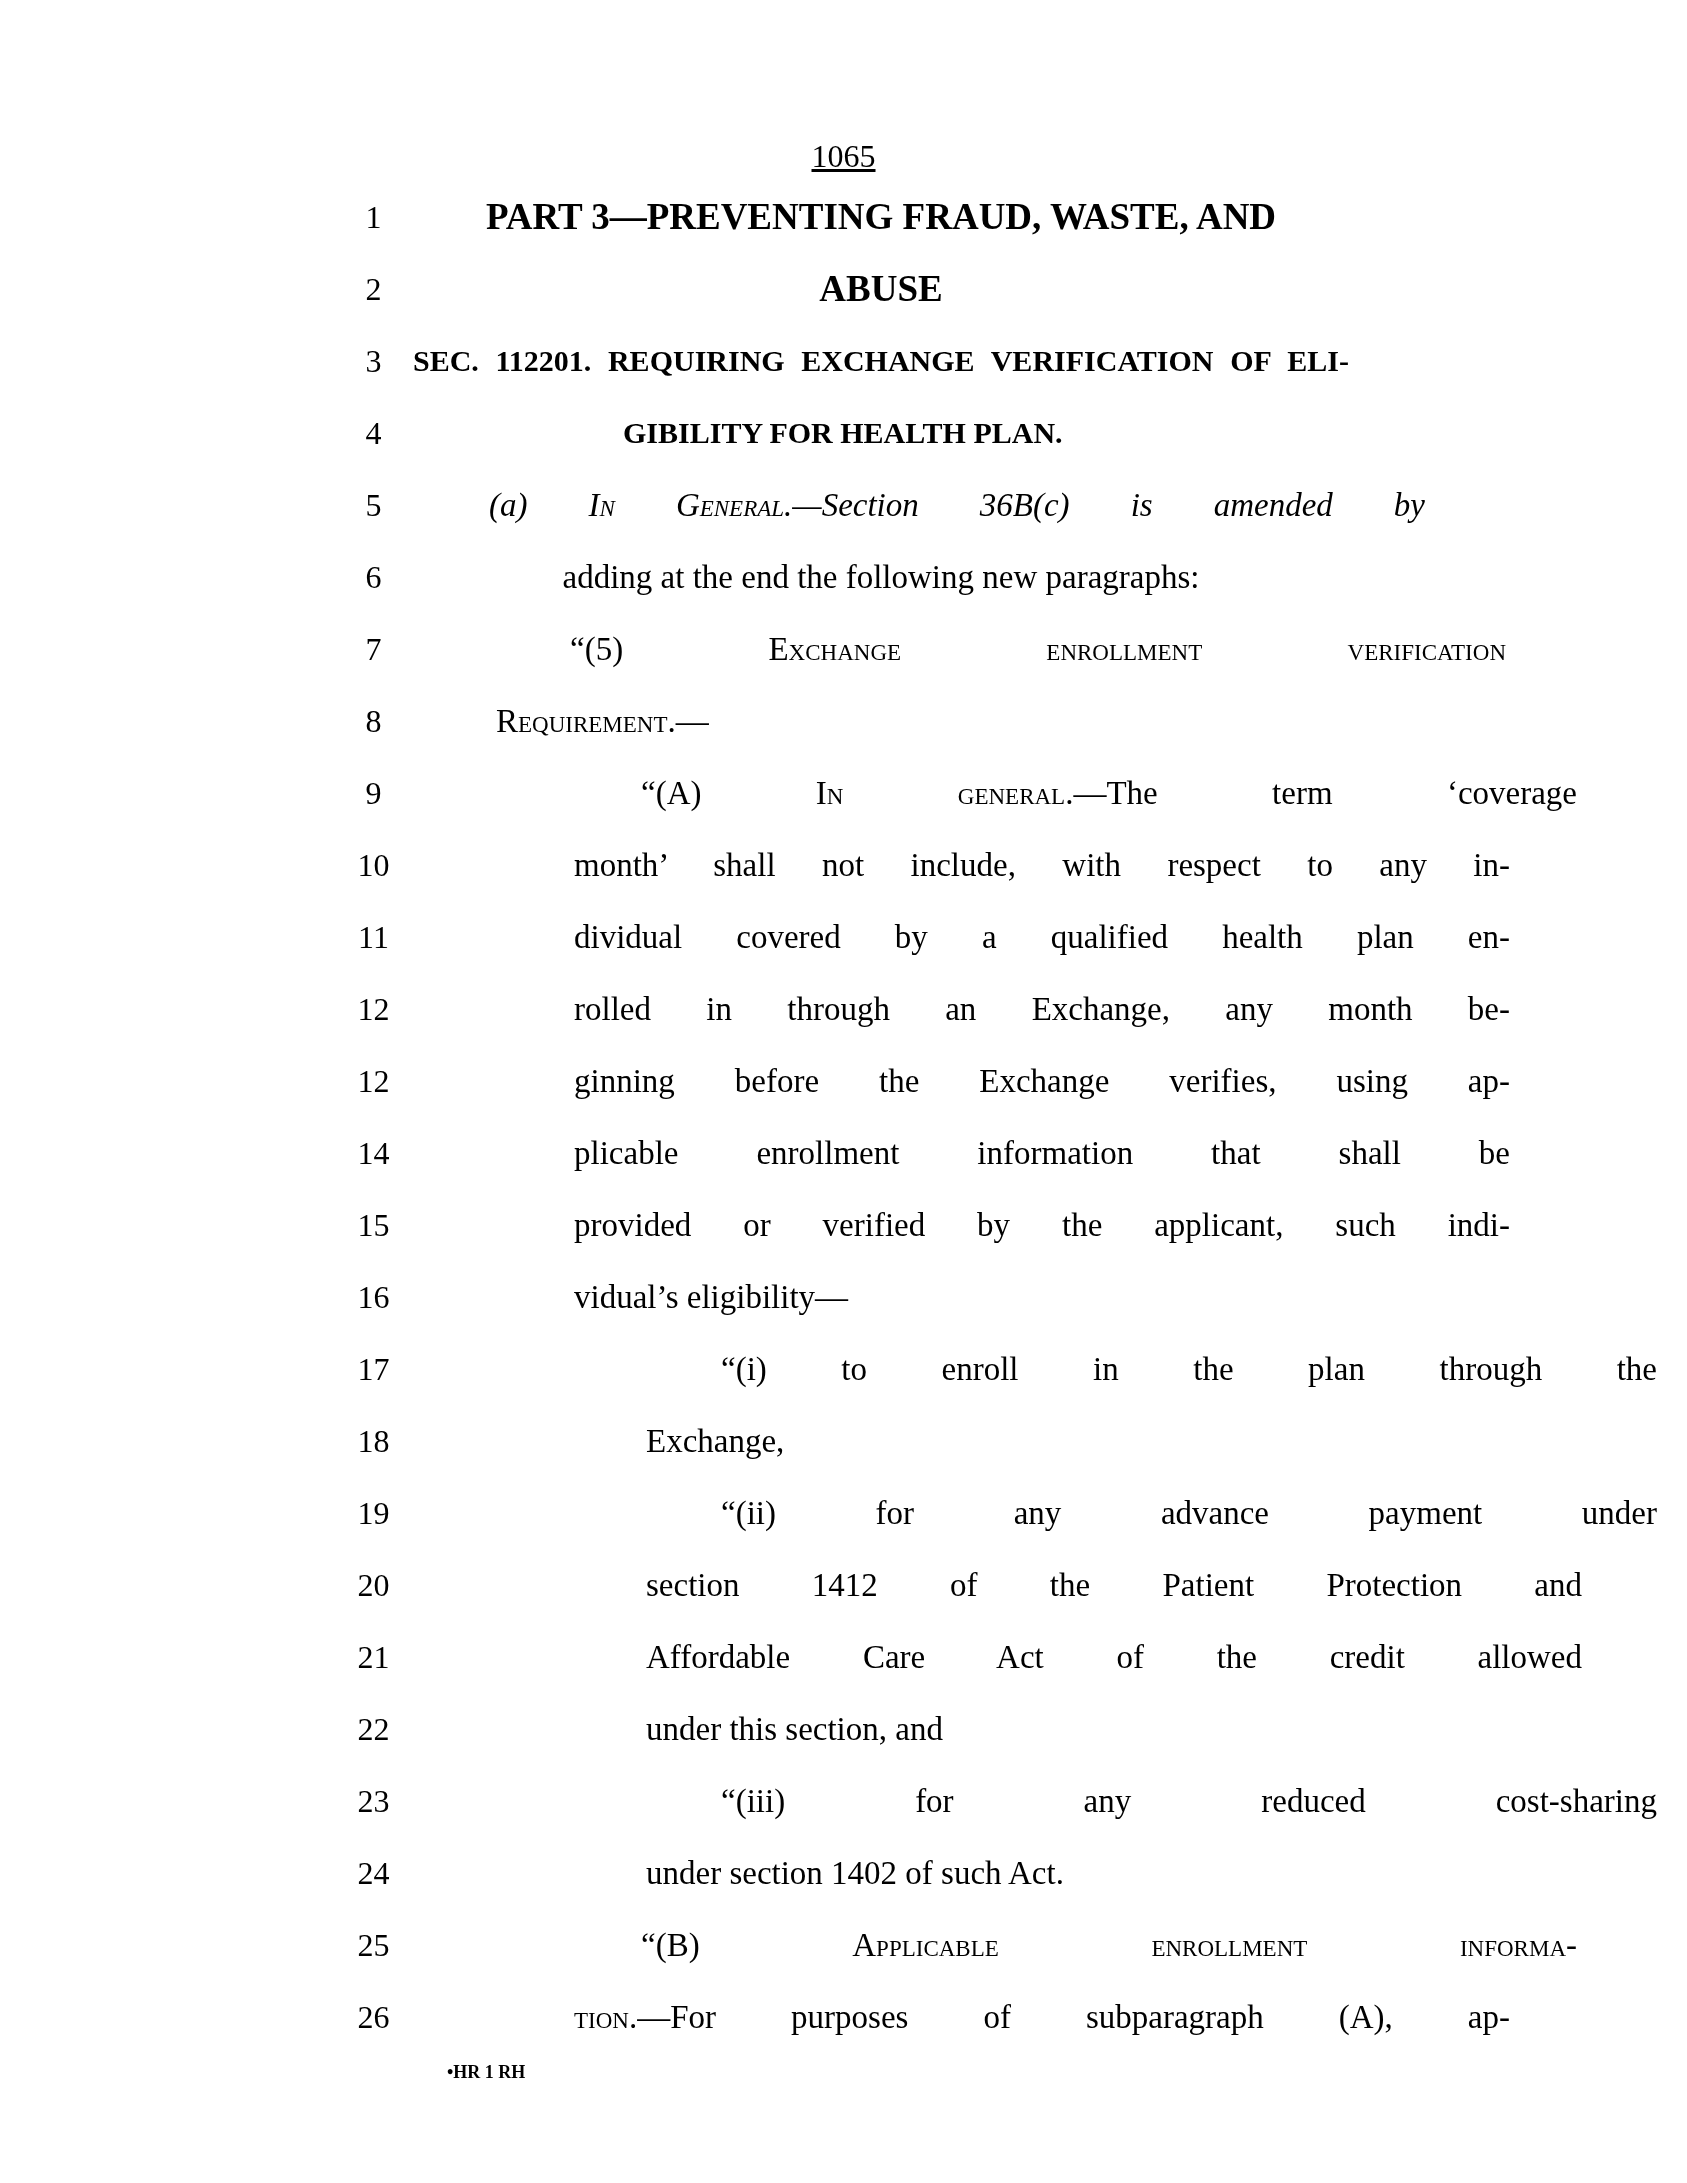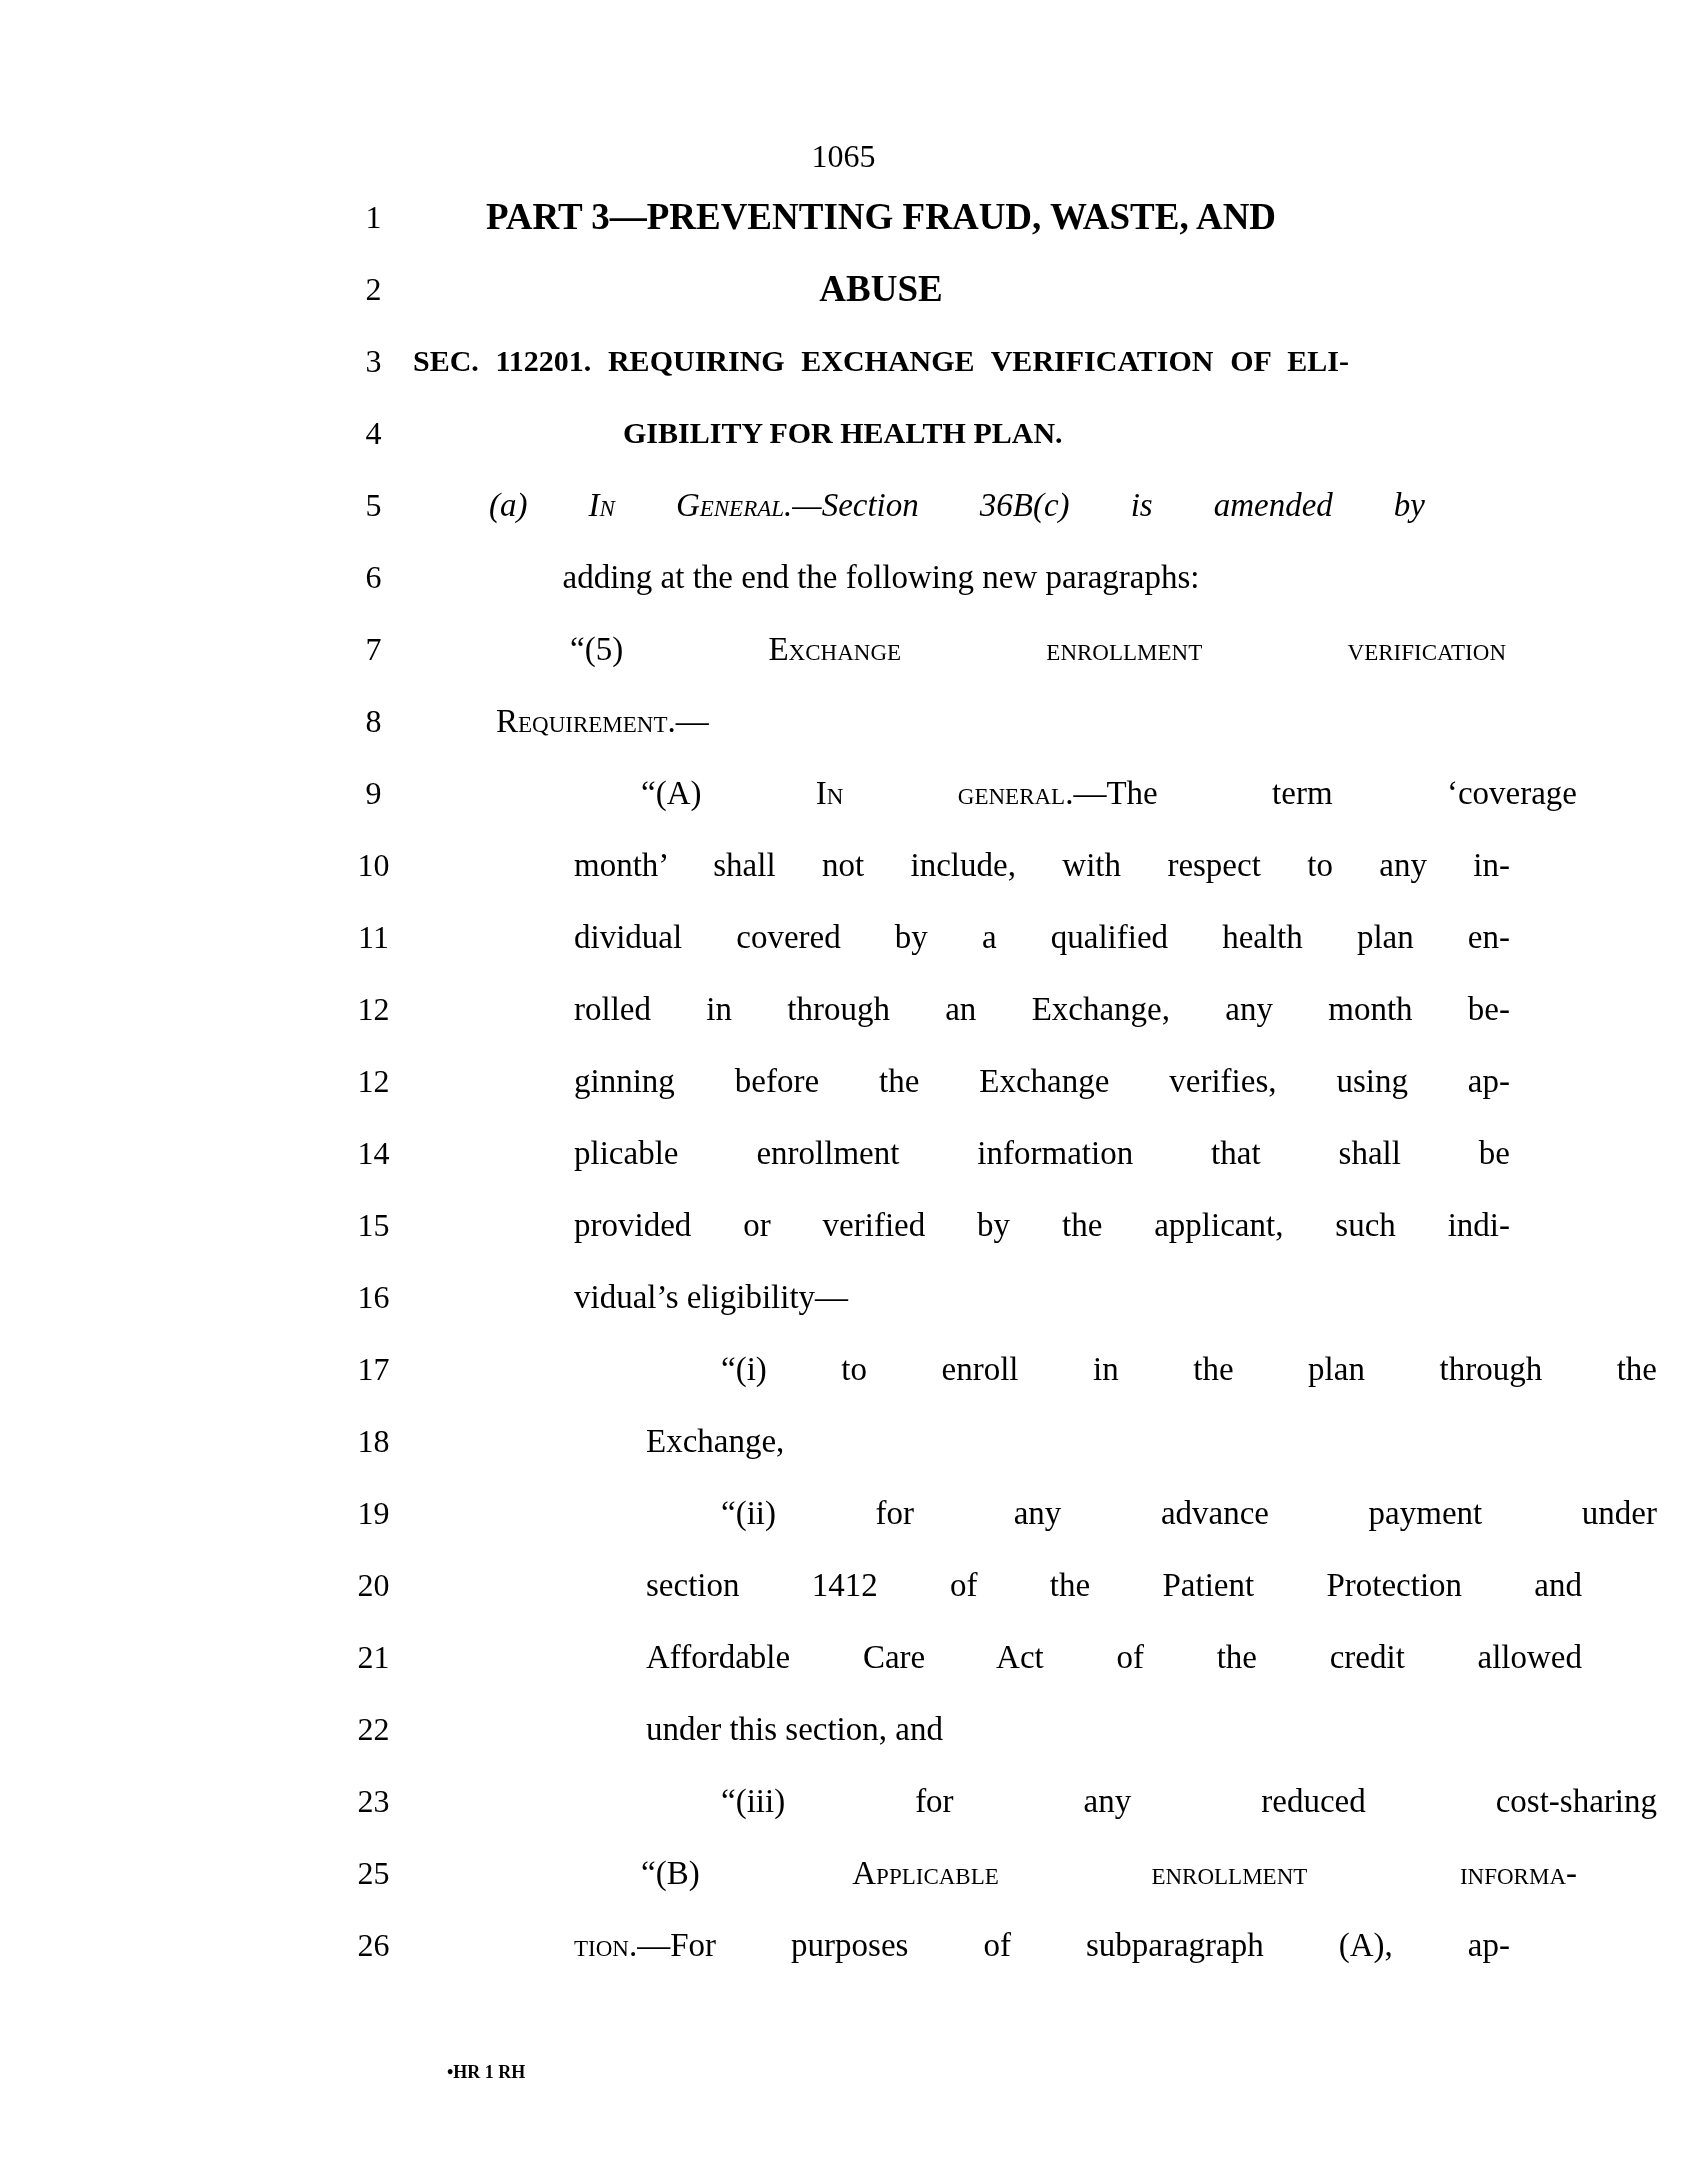--- a/index.html
+++ b/index.html
@@ -17,20 +17,21 @@
     overflow: hidden;
   }
   .page-number {
     position: absolute;
     top: 138px;
     left: 0;
     width: 1687px;
     text-align: center;
     font-size: 32px;
     line-height: 37px;
+    text-decoration: underline;
   }
   .lines {
     position: absolute;
     top: 181px;
     left: 0;
     width: 1687px;
   }
   .line {
     position: relative;
     height: 72px;
@@ -180,20 +181,24 @@
       </div>
       <div class="line">
         <span class="num">22</span>
         <div class="text body ind-l4"><span>under this section, and</span></div>
       </div>
       <div class="line">
         <span class="num">23</span>
         <div class="text body ind-l4f justify"><span>“(iii) for any reduced cost-sharing</span></div>
       </div>
       <div class="line">
+        <span class="num">24</span>
+        <div class="text body ind-l4"><span>under section 1402 of such Act.</span></div>
+      </div>
+      <div class="line">
         <span class="num">25</span>
         <div class="text body ind-l3f justify"><span>“(B) </span><span class="sc">Applicable enrollment informa-</span></div>
       </div>
       <div class="line">
         <span class="num">26</span>
         <div class="text body ind-l3 justify"><span class="sc">tion</span><span>.—For purposes of subparagraph (A), ap-</span></div>
       </div>
     </div>
 
   <div class="footer-docket">•HR 1 RH</div>

